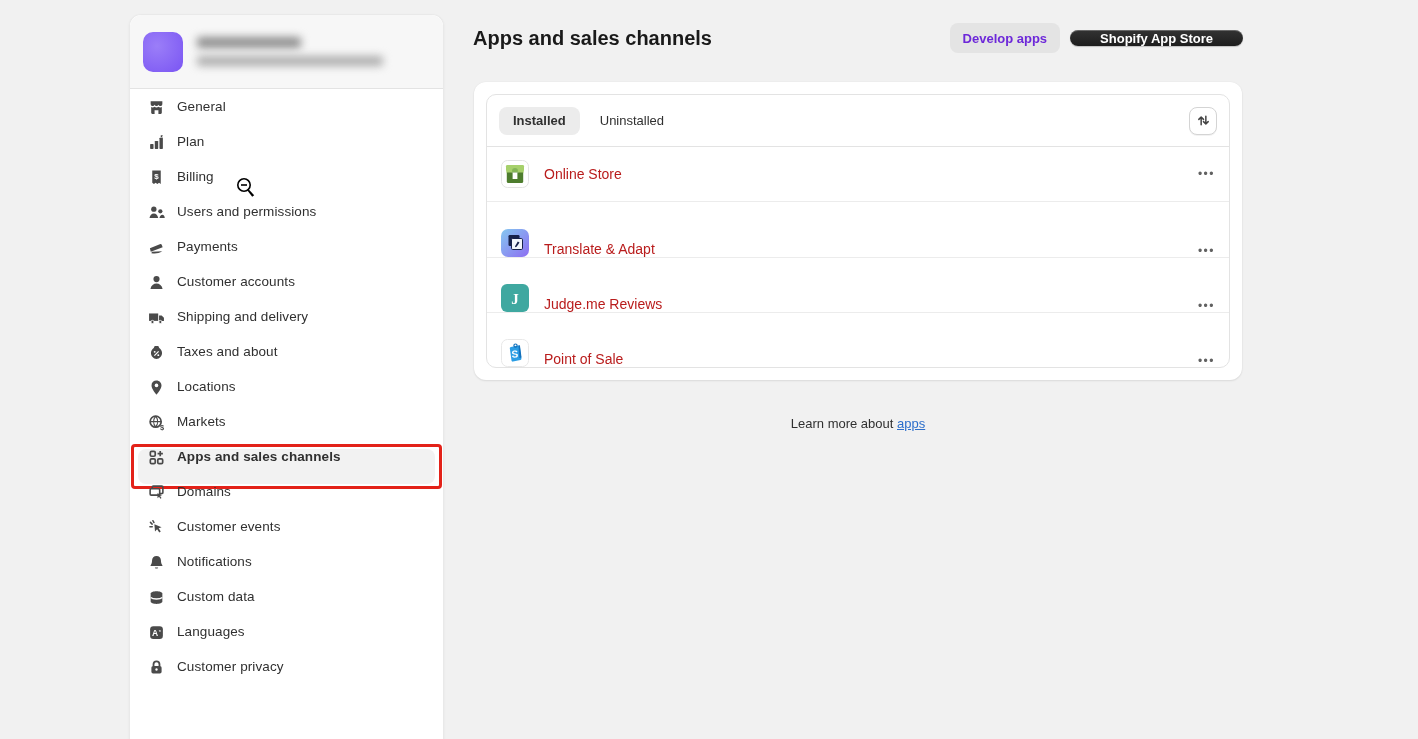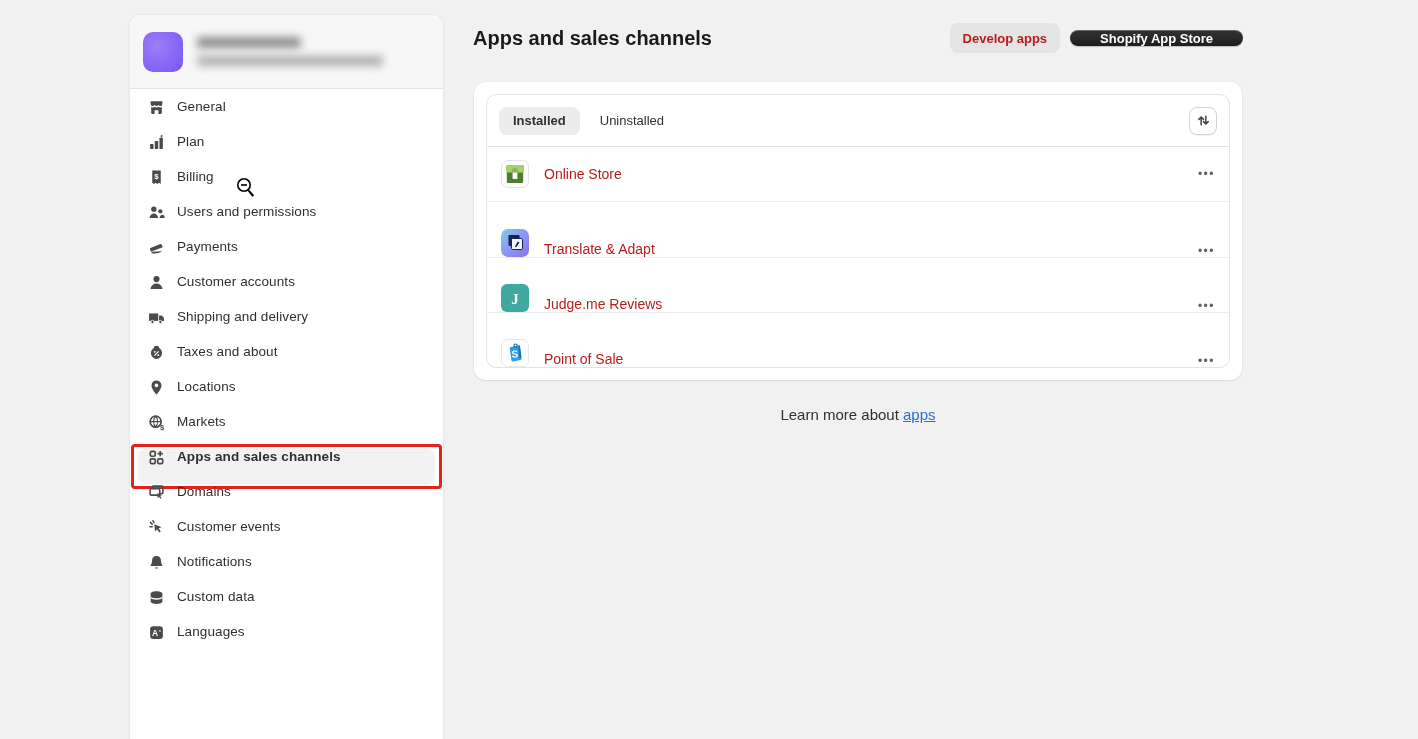--- a/index.html
+++ b/index.html
@@ -26,21 +26,21 @@
   .nav-item .nlabel { font-size:13.5px; color:#303030; letter-spacing:.1px; }
   .nav-item.active { background:#f2f2f2; }
   .nav-item.active .nlabel { font-weight:bold; }
   .red-box { position:absolute; left:-7px; right:-7px; top:-5px; bottom:-5px;
     border:3px solid #e32219; border-radius:4px; pointer-events:none; }
 
   
   .page-title { position:absolute; left:473px; top:27px; font-size:20px; font-weight:bold; color:#1a1a1a; }
   .header-actions { position:absolute; top:23px; right:175px; display:flex; align-items:center; gap:10px; }
   .btn-secondary { height:30px; padding:0 13px; border:none; border-radius:8px; background:#e4e4e4;
-    color:#b91c1c; font-family:inherit; font-size:13px; font-weight:bold; cursor:pointer; }
+    color:#6d28d9; font-family:inherit; font-size:13px; font-weight:bold; cursor:pointer; }
   .btn-primary { height:16px; padding:0 30px; border:none; border-radius:9px;
     background:linear-gradient(#333333, #1d1d1d); box-shadow:inset 0 1px 0 rgba(255,255,255,.25), 0 1px 1px rgba(0,0,0,.2);
     color:#ffffff; font-family:inherit; font-size:13px; font-weight:bold; cursor:pointer; }
 
   
   .card { position:absolute; left:474px; top:82px; width:768px; height:298px;
     background:#ffffff; border-radius:12px; box-shadow:0 1px 2px rgba(0,0,0,.09), 0 0 2px rgba(0,0,0,.05);
     padding:12px; }
   .panel { width:100%; height:100%; border:1px solid #e3e3e3; border-radius:10px;
     display:flex; flex-direction:column; overflow:hidden; background:#fff; }
@@ -52,22 +52,22 @@
   .sort-btn { margin-left:auto; width:28px; height:28px; border:1px solid #d4d4d4; border-radius:8px;
     background:#fff; box-shadow:0 1px 0 rgba(0,0,0,.05); display:flex; align-items:center; justify-content:center; cursor:pointer; }
   .app-row { flex:1 1 auto; display:flex; align-items:center; gap:15px; padding:0 14px; }
   .app-row + .app-row { border-top:1px solid #ececec;align-items:flex-end; }
   .app-icon { width:28px; height:28px; flex:0 0 auto; }
   .app-icon svg { width:28px; height:28px; display:block; }
   .app-name { font-size:14px; color:#b91c1c; }
   .dots { margin-left:auto; font-size:12px; letter-spacing:1.5px; color:#616161; cursor:pointer; line-height:1; }
 
   
-  .learn-more { position:absolute; left:474px; width:768px; top:406px; text-align:center;
-    font-size:15px; color:#303030; }
+  .learn-more { position:absolute; left:474px; width:768px; top:416px; text-align:center;
+    font-size:13px; color:#303030; }
   .learn-more a { color:#2c6ecb; text-decoration:underline; cursor:pointer; }
 
   
   .cursor { position:absolute; left:233px; top:176px; pointer-events:none; }
 </style>
 </head>
 <body>
 
 <div class="screen">
 
@@ -251,20 +251,30 @@
         <span class="nico">
             <svg viewBox="0 0 16 16">
               <rect x="2" y="2" width="12" height="12" rx="3" fill="#4a4a4a"></rect>
               <text x="6.6" y="11.2" font-size="8" font-weight="bold" fill="#fff" text-anchor="middle" font-family="Liberation Sans, sans-serif">A</text>
               <text x="11.2" y="9" font-size="5.5" fill="#fff" text-anchor="middle" font-family="Liberation Sans, sans-serif">*</text>
             </svg>
           </span>
         <span class="nlabel">Languages</span>
       </div>
 
+      <div class="nav-item">
+        <span class="nico">
+            <svg viewBox="0 0 16 16">
+              <path d="M5.2 6.8V5a2.8 2.8 0 0 1 5.6 0v1.8" fill="none" stroke="#4a4a4a" stroke-width="1.7"></path>
+              <rect x="3.2" y="6.6" width="9.6" height="7" rx="1.6" fill="#4a4a4a"></rect>
+              <circle cx="8" cy="9.9" r="1.1" fill="#fff"></circle>
+            </svg>
+          </span>
+        <span class="nlabel">Customer privacy</span>
+      </div>
 
     </div>
   </div>
 
   <div class="page-title">Apps and sales channels</div>
   <div class="header-actions">
     <button class="btn-secondary">Develop apps</button>
     <button class="btn-primary">Shopify App Store</button>
   </div>
 

